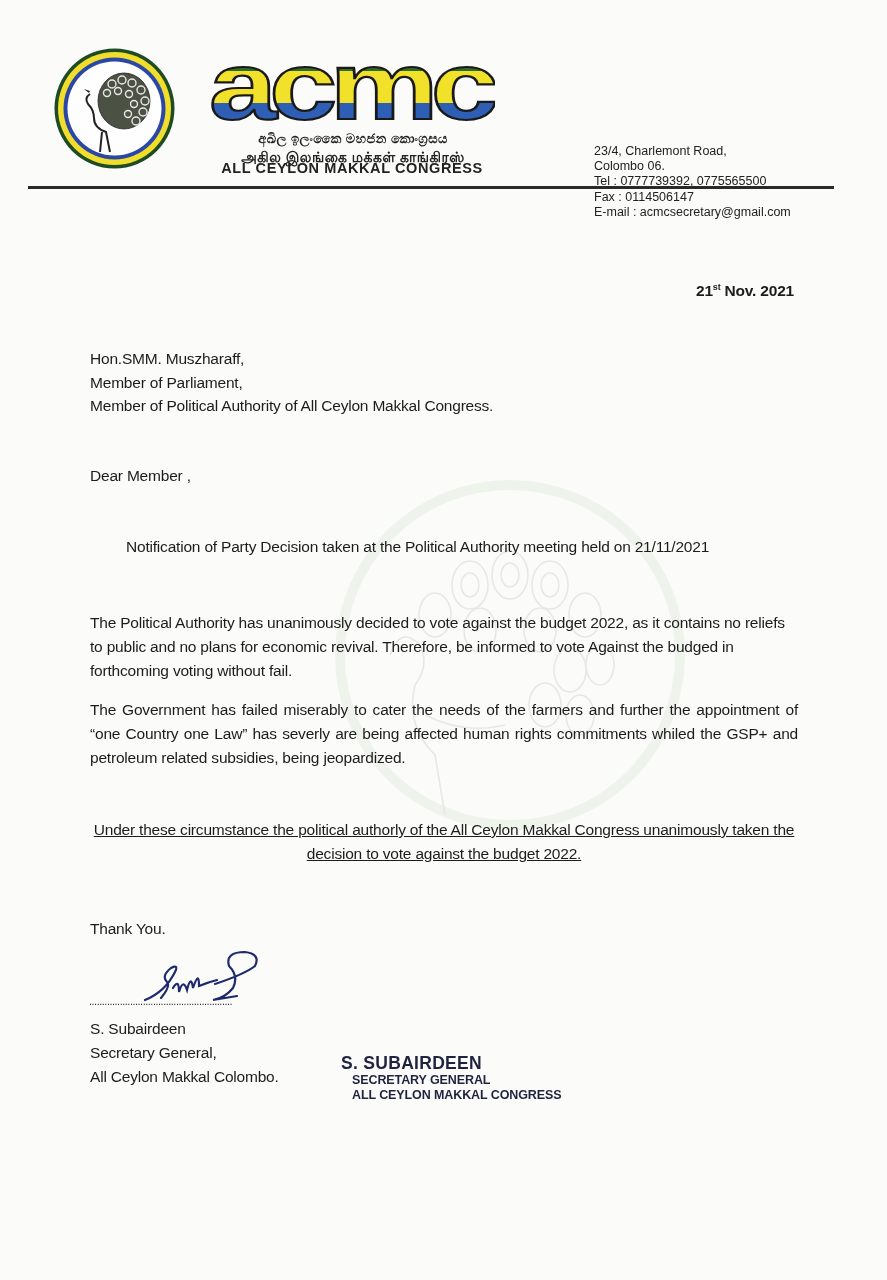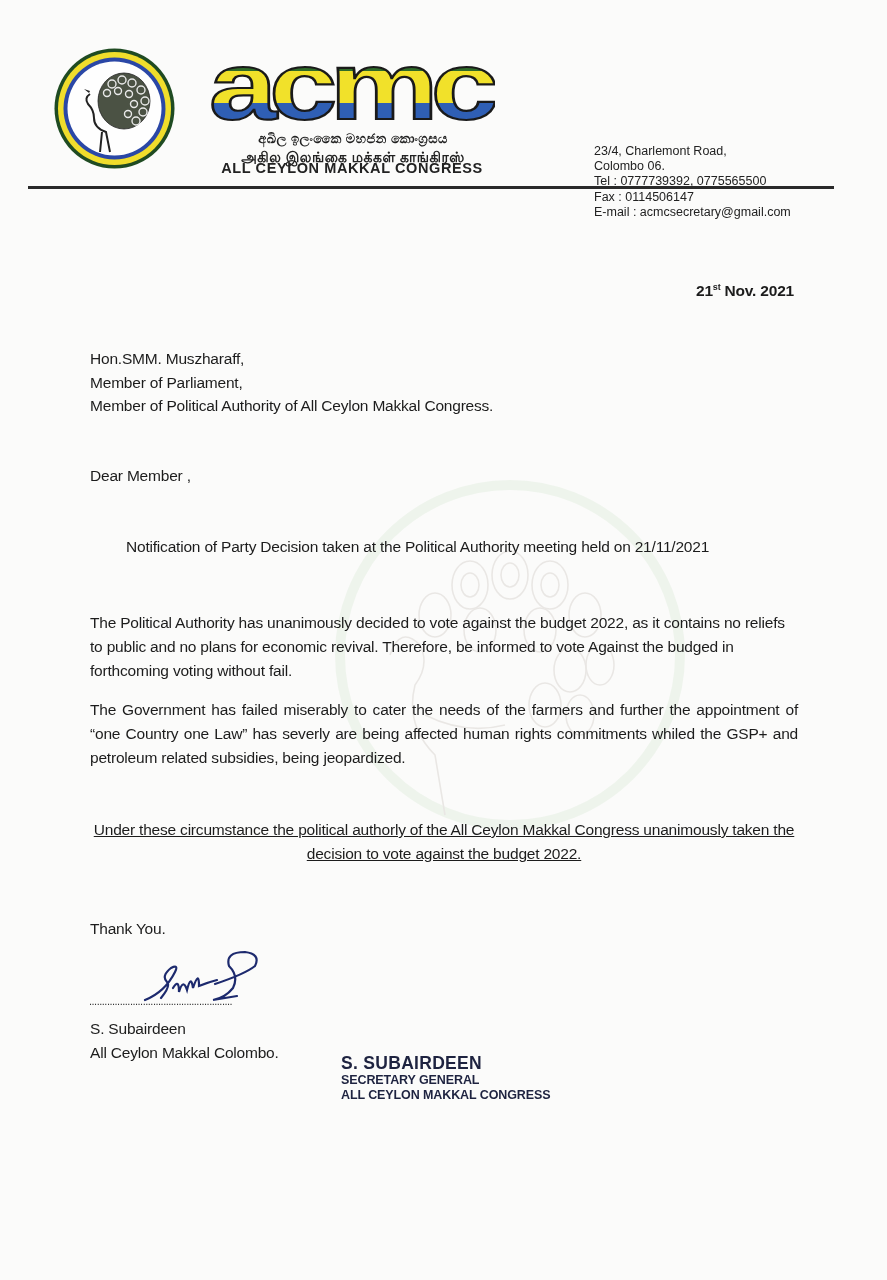--- a/index.html
+++ b/index.html
@@ -34,21 +34,21 @@
   .p1 { top: 611px; text-align: left; }
   .p2 { top: 698px; text-align: justify; text-align-last: left; }
   .p3 { top: 818px; text-align: center; text-decoration: underline; }
   .thanks { left: 90px; top: 920px; }
 
   .sig-svg { left: 85px; top: 950px; width: 250px; height: 62px; }
   .sign-name { left: 90px; top: 1017px; line-height: 24px; }
 
   .stamp { left: 341px; top: 1054px; color: #1e2340; font-weight: bold; }
   .stamp .n { font-size: 17.5px; letter-spacing: 0.3px; line-height: 19px; }
-  .stamp .t { font-size: 12.5px; line-height: 15px; letter-spacing: -0.1px; }
+  .stamp .t { font-size: 12.5px; line-height: 15px; letter-spacing: -0.1px; margin-left: 11px; }
 
   .watermark { left: 330px; top: 455px; width: 360px; height: 400px; opacity: 0.5; }
 </style>
 </head>
 <body>
 
 <svg class="abs watermark" viewBox="0 0 360 400">
   <circle cx="180" cy="200" r="170" fill="none" stroke="#e3eee0" stroke-width="10"></circle>
   <g fill="none" stroke="#d9d4d0" stroke-width="1.6">
     <ellipse cx="180" cy="120" rx="18" ry="24"></ellipse>
@@ -142,20 +142,21 @@
 
 <div class="abs thanks cal">Thank You.</div>
 
 <svg class="abs sig-svg" viewBox="0 0 250 62">
   <text x="4" y="55" font-family="Liberation Sans, sans-serif" font-size="11" fill="#333" letter-spacing="-0.5">........................................................</text>
   <path d="M60 50 q20 -8 30 -28 q4 -8 -4 -4 q-10 8 -4 14 q4 4 -6 16 M88 38 q6 -10 6 4 q4 -14 8 -2 q4 -16 6 -2 q6 -18 6 -2 q10 -4 18 -6 M130 34 q30 -10 40 -18 q6 -12 -10 -14 q-20 0 -16 14 q10 10 4 22 q-8 10 -20 12 l24 -4" fill="none" stroke="#1d2a6e" stroke-width="2.2" stroke-linecap="round"></path>
 </svg>
 
 <div class="abs sign-name cal">
   <div>S. Subairdeen</div>
+  <div>Secretary General,</div>
   <div>All Ceylon Makkal Colombo.</div>
 </div>
 
 <div class="abs stamp">
   <div class="n">S. SUBAIRDEEN</div>
   <div class="t">SECRETARY GENERAL</div>
   <div class="t">ALL CEYLON MAKKAL CONGRESS</div>
 </div>
 
 </body></html>

